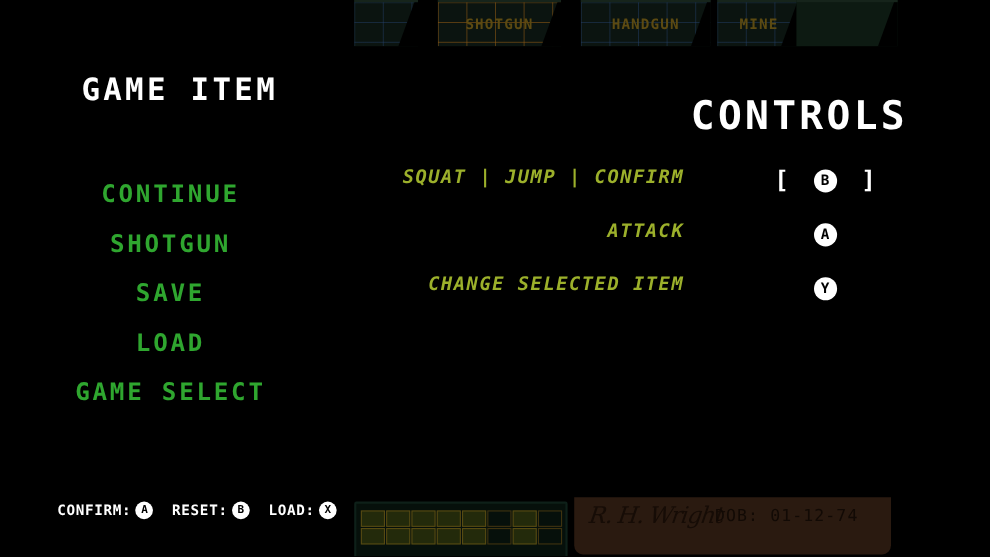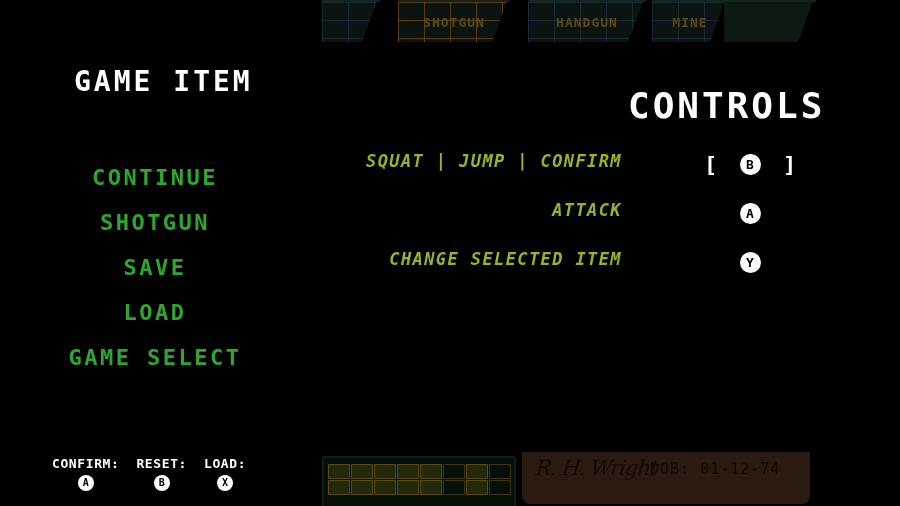--- a/index.html
+++ b/index.html
@@ -179,21 +179,20 @@
     left: 52px;
     top: 456px;
     display: flex;
     align-items: center;
     gap: 17px;
   }
   .hint {
     display: flex;
     align-items: center;
     gap: 4px;
-    flex-direction: column;
   }
   .hint-text {
     font-family: "DejaVu Sans Mono", monospace;
     font-size: 13px;
     font-weight: bold;
     letter-spacing: 0.6px;
     color: #ffffff;
     white-space: nowrap;
   }
   .btn-badge.small {

